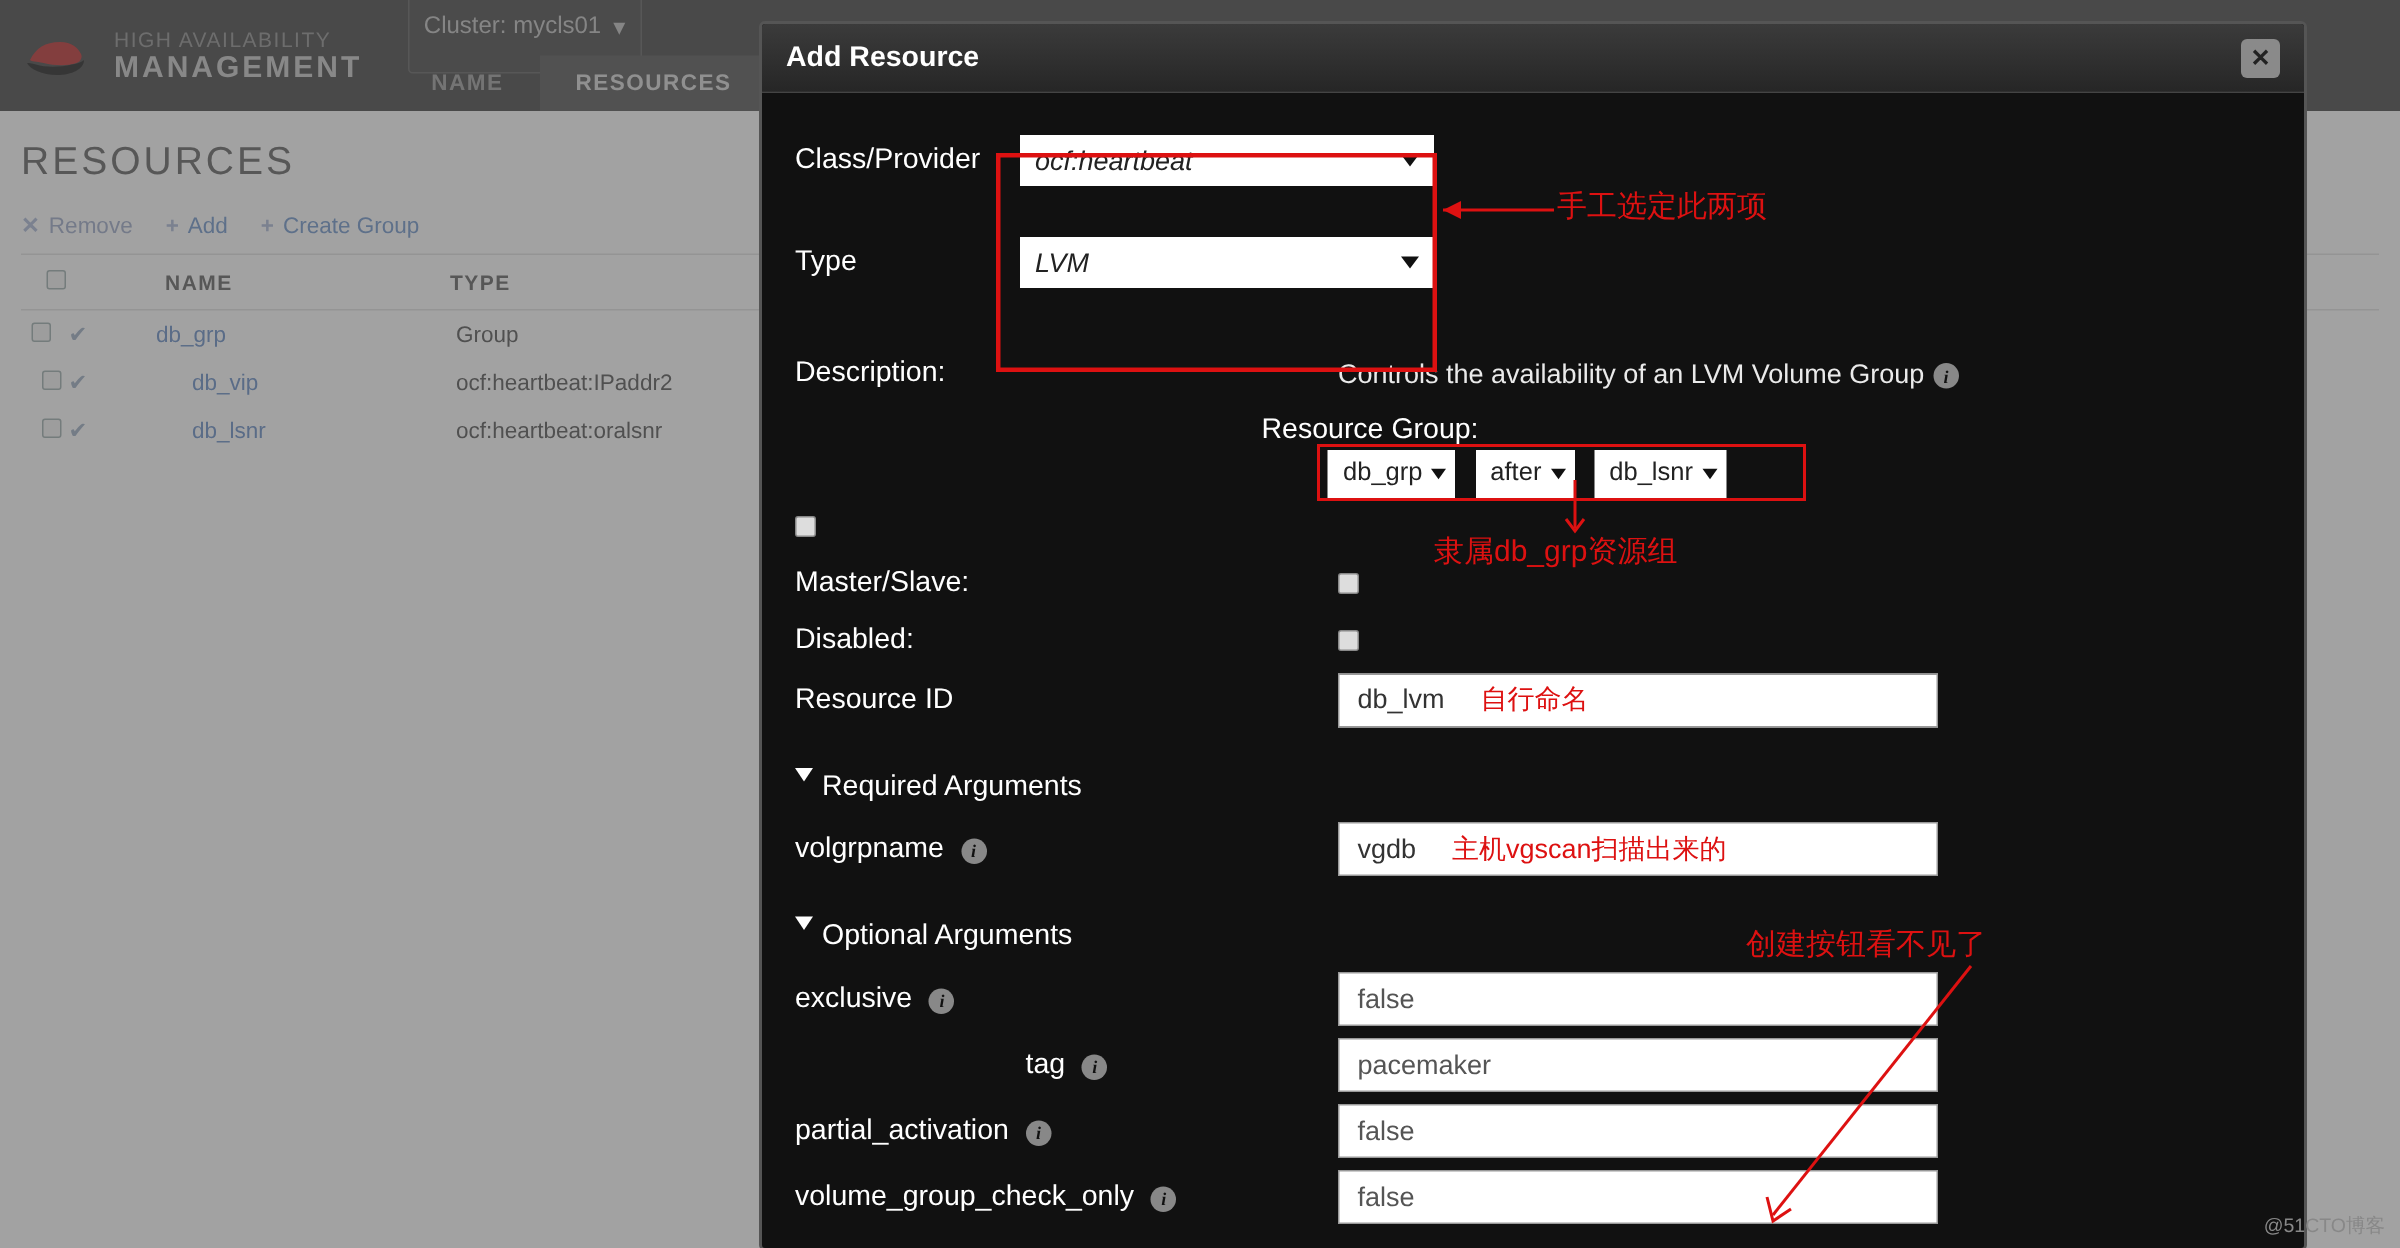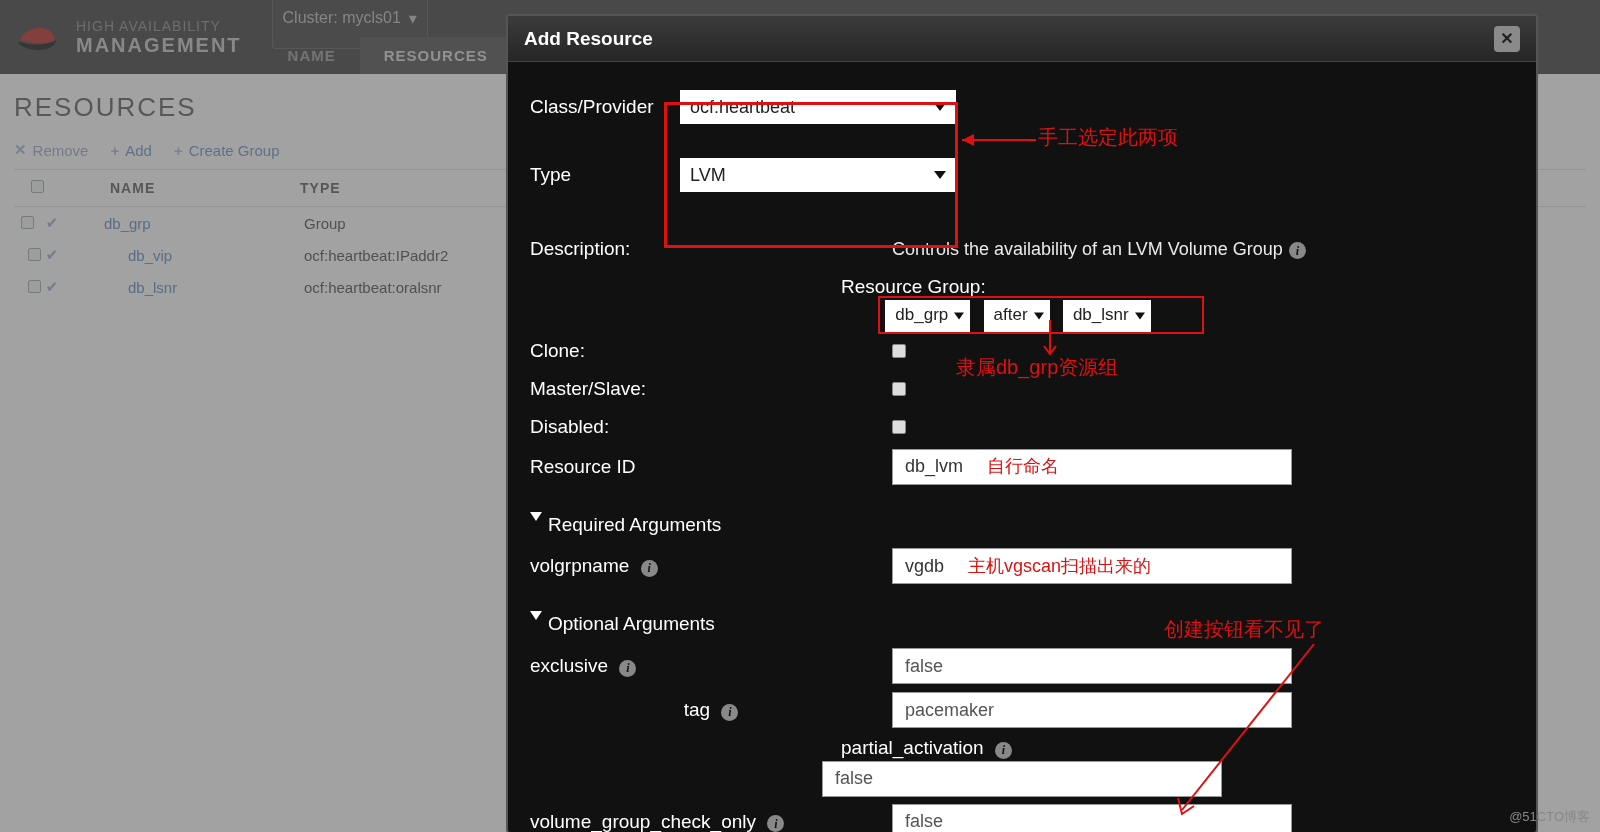--- a/index.html
+++ b/index.html
@@ -45,21 +45,21 @@
   .chkbx { width:13px; height:13px; border:1px solid #9aa; border-radius:2px; display:inline-block; background:#f3f3f3; }
 
   
   .modal { position: absolute; top: 14px; left: 506px; width: 1032px; height: 820px; background: #111; color: #fff; z-index: 10; border: 2px solid #555; border-radius: 4px; overflow: hidden; }
   .modal-head { height: 46px; background: linear-gradient(#3b3b3b,#262626); display: flex; align-items: center; padding: 0 16px; font-size: 19px; font-weight: 700; border-bottom: 1px solid #444; }
   .modal-head .spacer { flex: 1; }
   .close-btn { width: 26px; height: 26px; background: #8a8a8a; border-radius: 4px; display: flex; align-items: center; justify-content: center; color: #222; font-weight: 900; font-size: 16px; }
   .modal-body { padding: 28px 22px 0 22px; font-size: 19px; line-height: 1.35; }
   .frow { display: flex; align-items: center; margin-bottom: 16px; }
   .flabel { width: 150px; }
-  .select { background: #fff; color: #222; height: 34px; width: 276px; display: flex; align-items: center; padding: 16px 10px; position: relative; font-size: 18px; }
+  .select { background: #fff; color: #222; height: 34px; width: 276px; display: flex; align-items: center; padding: 16px 10px; position: relative; font-size: 18px; font-style: italic; }
   .select .tri { position: absolute; right: 10px; top: 50%; transform: translateY(-50%); border-left: 6px solid transparent; border-right: 6px solid transparent; border-top: 8px solid #111; }
   .redbox-1 { position: absolute; border: 3px solid #d11; top: 102px; left: 664px; width: 294px; height: 146px; z-index: 20; pointer-events: none; }
 
   .subhead { font-size: 19px; margin: 26px 0 10px 0; display: flex; gap: 6px; }
   .subhead .tri { border-left: 6px solid transparent; border-right: 6px solid transparent; border-top: 9px solid #fff; display: inline-block; }
 
   .wide-area { position: relative; }
   .wrow { display: flex; align-items: center; min-height: 38px; }
   .wlabel { width: 362px; font-size: 19px; }
   .winput { background: #fff; border: 1px solid #999; color: #555; height: 36px; width: 400px; padding: 0 12px; display: flex; align-items: center; font-size: 18px; position: relative; }
@@ -198,21 +198,20 @@
               <span class="tri"></span>
             </span>
           <span class="mini-select">
               <span>db_lsnr</span>
               <span class="tri"></span>
             </span>
         </div>
       </div>
 
       <div class="wrow">
-          <div class="wlabel">Clone:</div>
           <span class="mini-chk"></span>
         </div>
       <div class="wrow">
           <div class="wlabel">Master/Slave:</div>
           <span class="mini-chk"></span>
         </div>
       <div class="wrow">
           <div class="wlabel">Disabled:</div>
           <span class="mini-chk"></span>
         </div>
@@ -247,21 +246,21 @@
         <div class="winput">
             <span>false</span>
           </div>
       </div>
       <div class="wrow" style="margin-top:6px;text-align:center;">
         <div class="wlabel"><span>tag</span>&nbsp;<span class="info-dot">i</span></div>
         <div class="winput">
             <span>pacemaker</span>
           </div>
       </div>
-      <div class="wrow" style="margin-top:6px;flex-direction:column;">
+      <div class="wrow" style="margin-top:6px;">
         <div class="wlabel"><span>partial_activation</span>&nbsp;<span class="info-dot">i</span></div>
         <div class="winput">
             <span>false</span>
           </div>
       </div>
       <div class="wrow" style="margin-top:6px;">
         <div class="wlabel"><span>volume_group_check_only</span>&nbsp;<span class="info-dot">i</span></div>
         <div class="winput">
             <span>false</span>
           </div>

